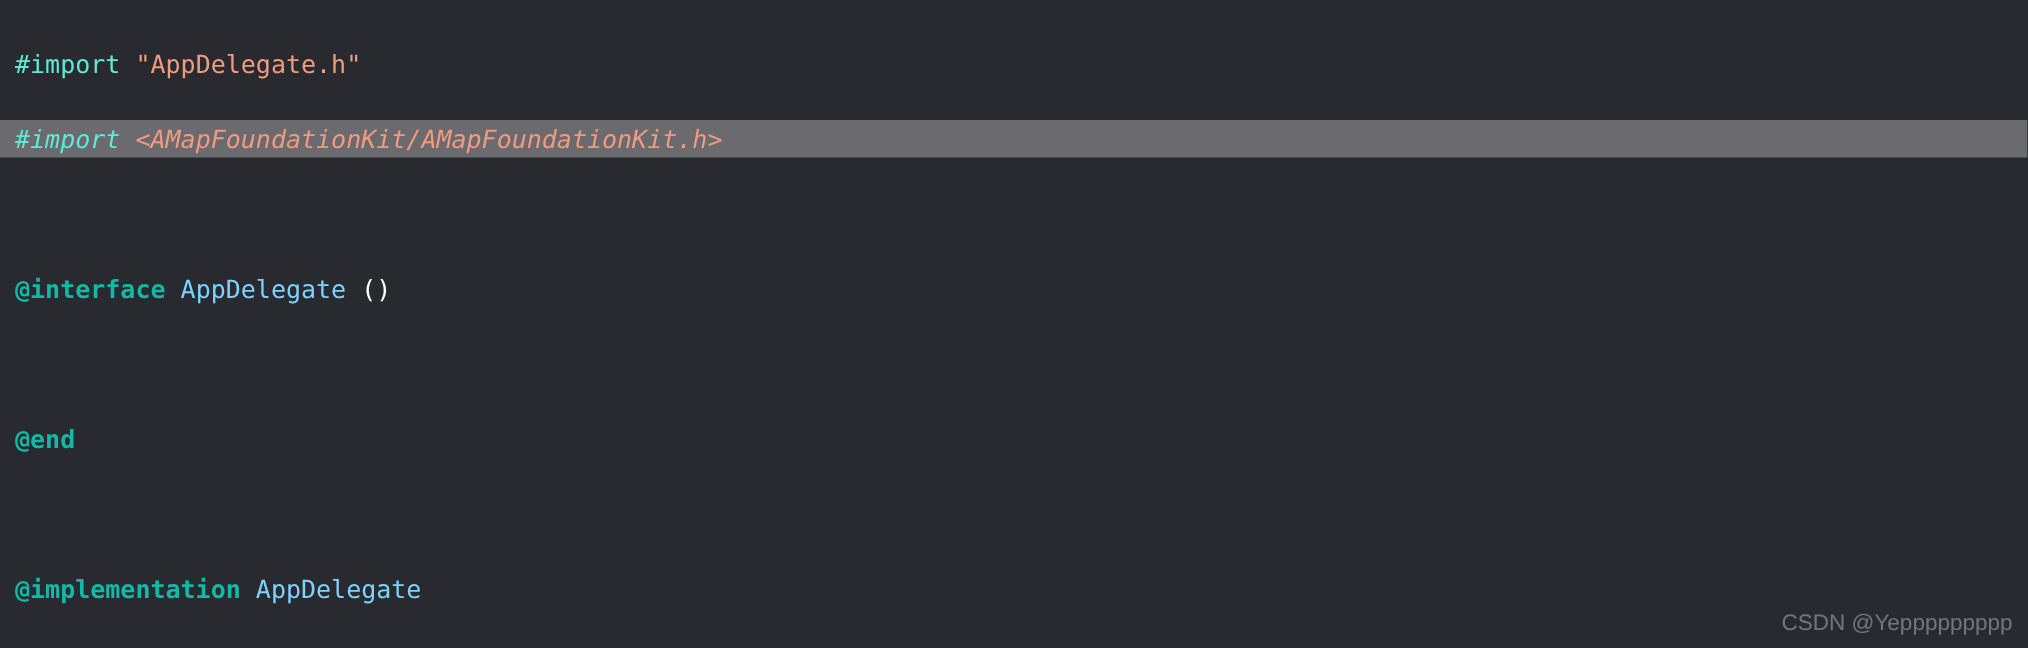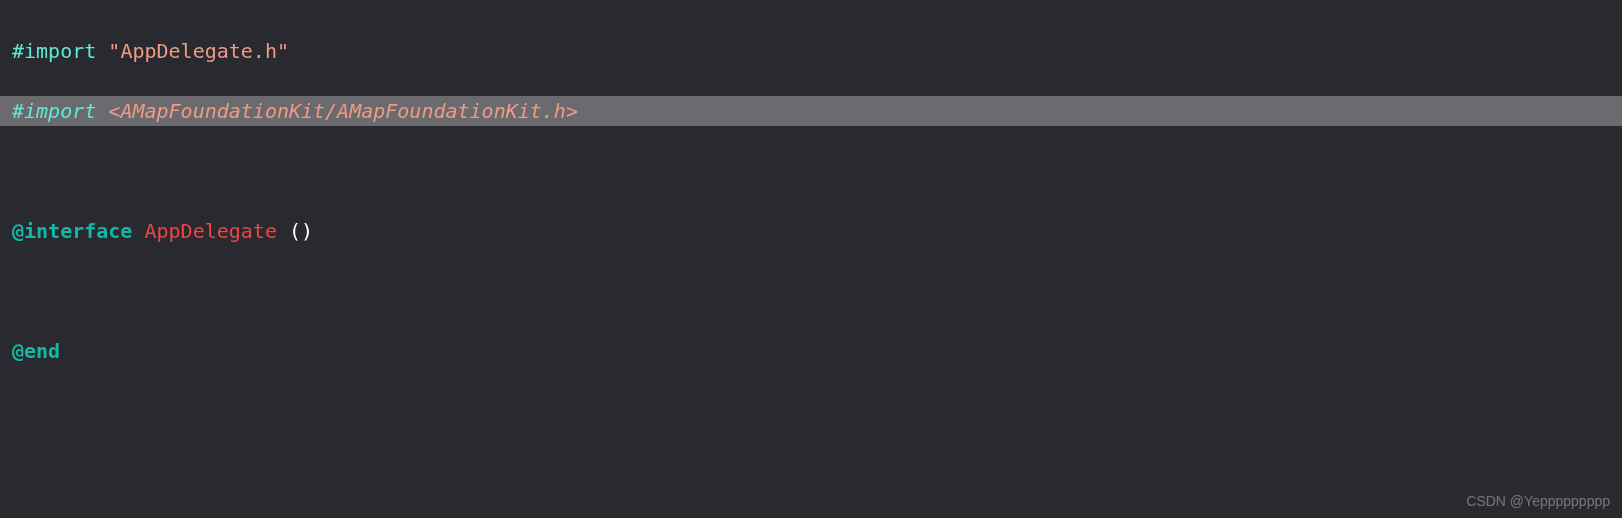--- a/index.html
+++ b/index.html
@@ -28,42 +28,43 @@
     height: 30px;
     display: block;
   }
   .line.highlighted {
     background-color: #6A6A6F;
     font-style: italic;
   }
   .preproc { color: #5eead4; }
   .string { color: #F09B81; }
   .keyword-at { color: #14b8a6; font-weight: bold; }
-  .typename-user { color: #ef4444; text-align: right; }
+  .typename-user { color: #7dd3fc; text-align: right; }
   .punct { color: #FFFFFF; }
   .watermark {
     position: absolute;
     bottom: 6px;
     right: 12px;
     font-family: -apple-system, BlinkMacSystemFont, "Segoe UI", sans-serif;
-    font-size: 14px;
+    font-size: 18px;
     color: rgba(255,255,255,0.35);
   }
 </style>
 </head>
 <body>
 
 <div class="code-editor">
 <span class="line"><span class="preproc">#import</span> <span class="string">"AppDelegate.h"</span></span>
 <span class="line highlighted"><span class="preproc">#import</span> <span class="string">&lt;AMapFoundationKit/AMapFoundationKit.h&gt;</span></span>
 <span class="line"> </span>
 <span class="line"><span class="keyword-at">@interface</span> <span class="typename-user">AppDelegate</span> <span class="punct">()</span></span>
 <span class="line"> </span>
 <span class="line"><span class="keyword-at">@end</span></span>
 <span class="line"> </span>
+<span class="line"><span class="keyword-at">@implementation</span> <span class="typename-user">AppDelegate</span></span>
 <span class="line"> </span>
 
 
 
 
 
 
 </div>
 
 <div class="watermark">CSDN @Yeppppppppp</div>

